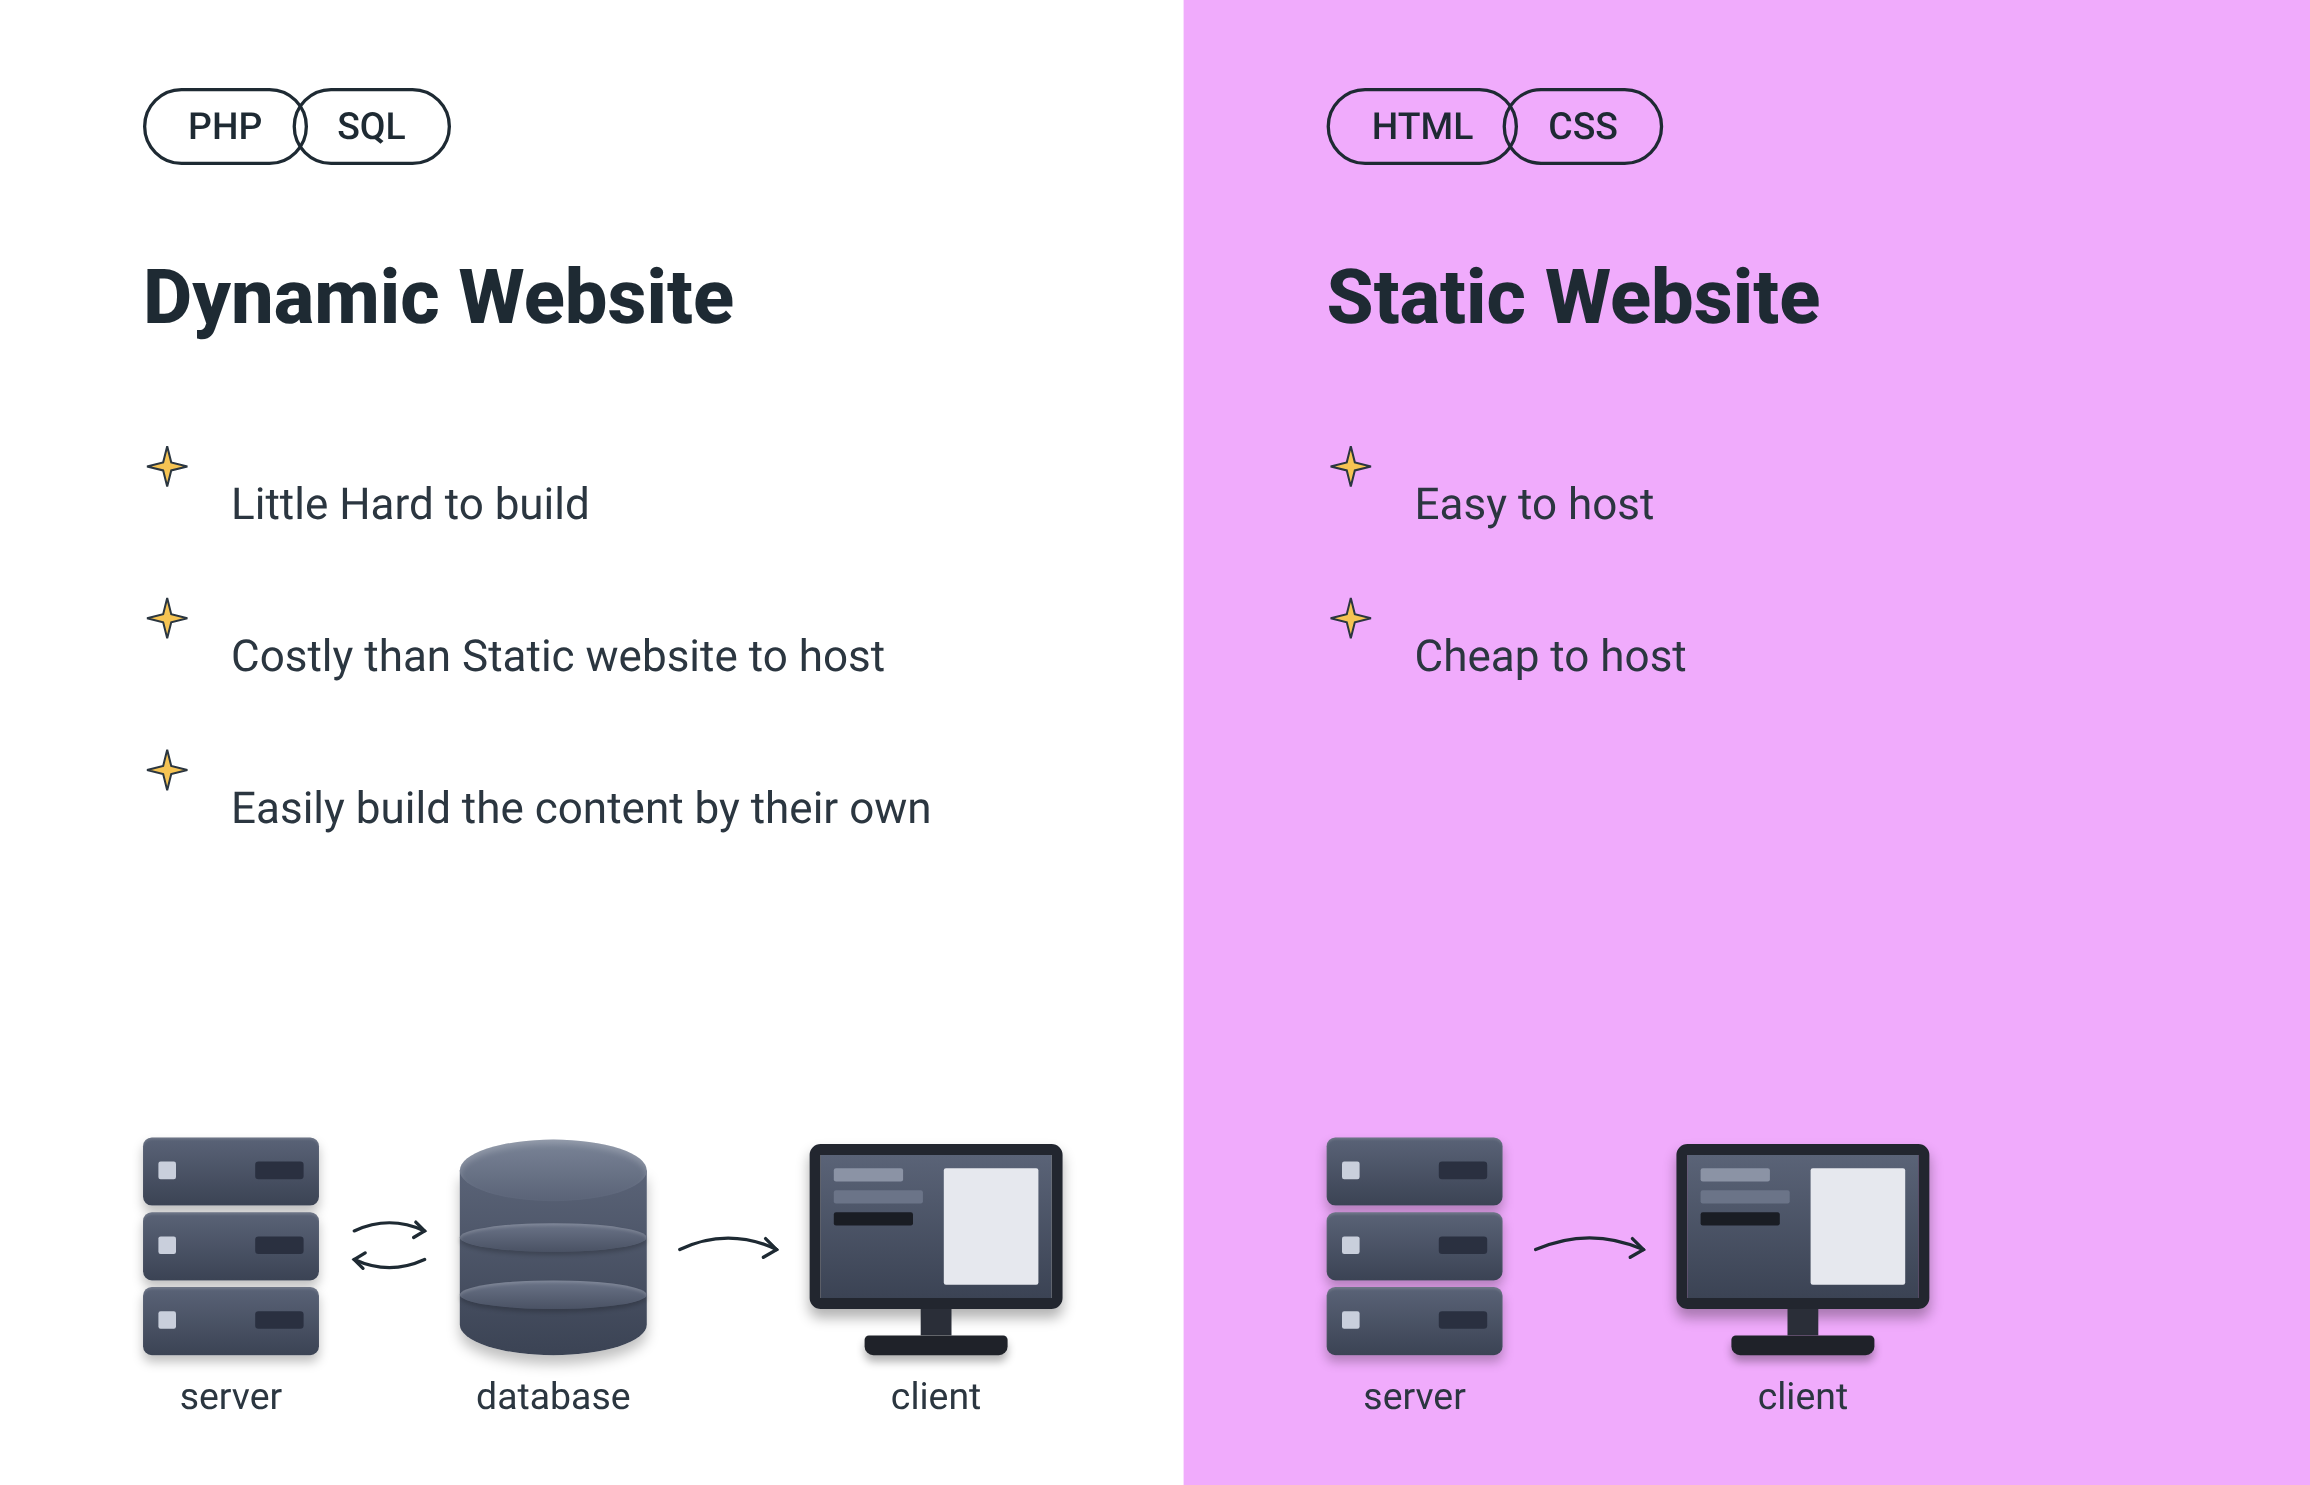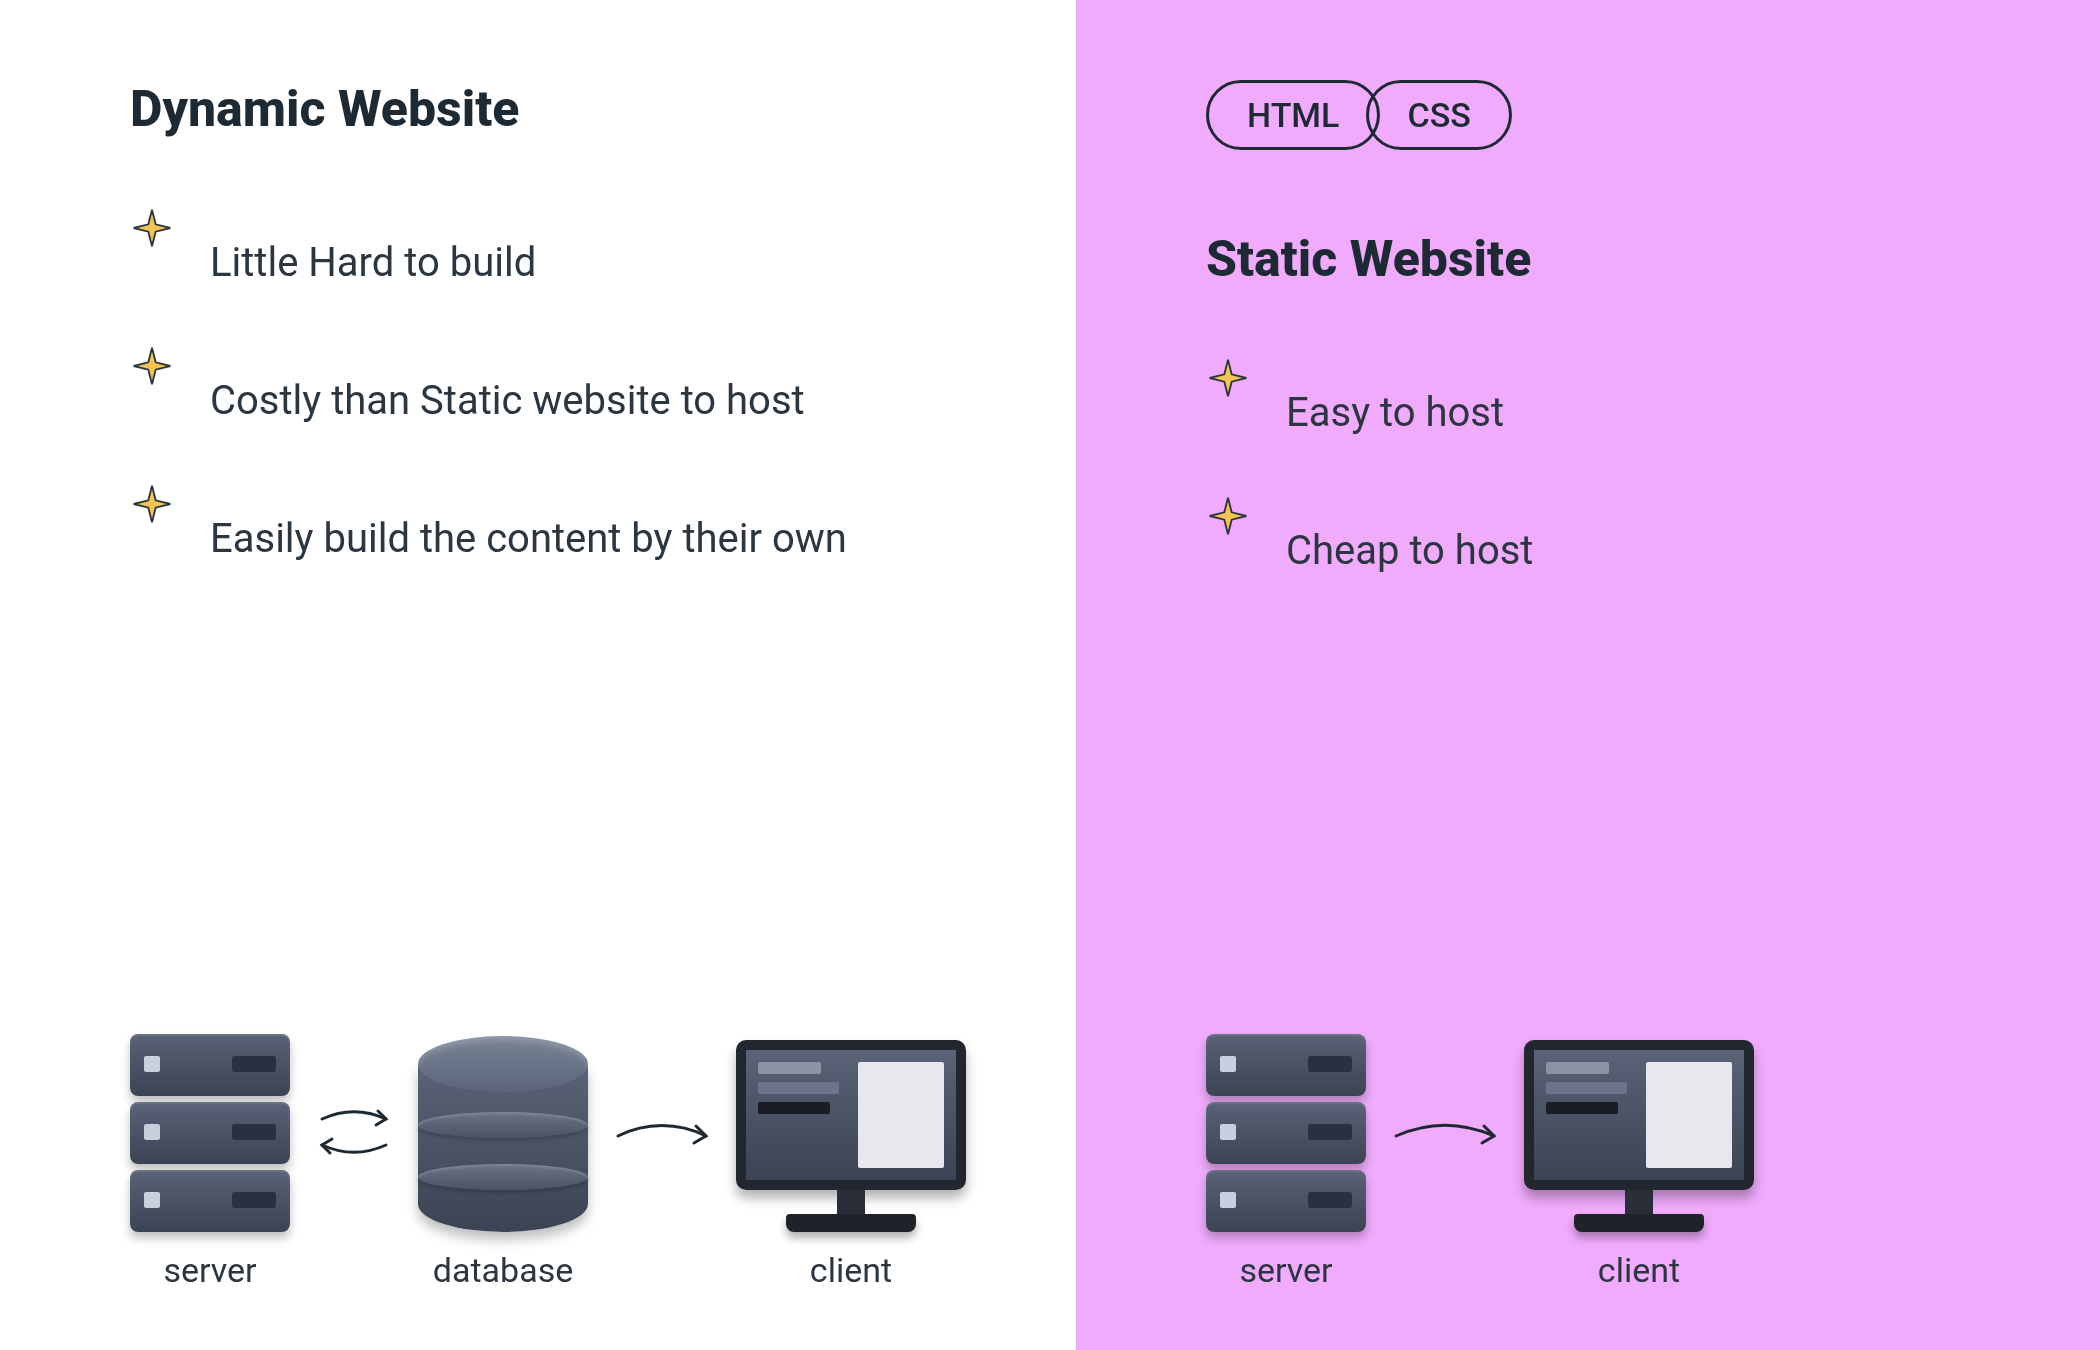--- a/index.html
+++ b/index.html
@@ -29,23 +29,23 @@
     padding: 12px 38px;
     font-size: 34px;
     font-weight: 500;
     color: #1e2a33;
     background: transparent;
   }
   .pill + .pill { margin-left: -14px; }
 
   
   .heading {
-    font-size: 50px;
+    font-size: 69px;
     font-weight: 800;
-    margin-bottom: 64px;
+    margin-bottom: 87px;
     color: #1e2a33;
   }
 
   
   .bullets { display: flex; flex-direction: column; gap: 48px; }
   .bullet { display: flex; align-items: flex-start; gap: 36px; }
   .bullet-text {
     font-size: 40px;
     line-height: 1.45;
     color: #2b3640;
@@ -146,20 +146,24 @@
   .sb2 { width:90%; background:#6b7488; }
   .sb3 { width:80%; background:#1a1d24; }
   .screen-right { width:86px; background:#e6e8ee; border-radius:2px; }
   .stand-neck { width:28px; height:24px; background:#2a2e38; }
   .stand-base { width:130px; height:18px; background:#1f2229; border-radius:4px 4px 8px 8px; box-shadow:0 6px 8px rgba(0,0,0,0.3);}
 </style>
 </head>
 <body>
 
 <div class="panel panel-left">
+  <div class="pills">
+    <span class="pill">PHP</span>
+    <span class="pill">SQL</span>
+  </div>
   <h1 class="heading">Dynamic Website</h1>
   <div class="bullets">
     <div class="bullet">
       <svg class="sparkle-icon" width="44" height="44" viewBox="0 0 24 24">
           <path d="M12 2 L14 10 L22 12 L14 14 L12 22 L10 14 L2 12 L10 10 Z" fill="#f6c453" stroke="#2b3640" stroke-width="1"></path>
         </svg>
       <span class="bullet-text">Little Hard to build</span>
     </div>
     <div class="bullet">
       <svg class="sparkle-icon" width="44" height="44" viewBox="0 0 24 24">

